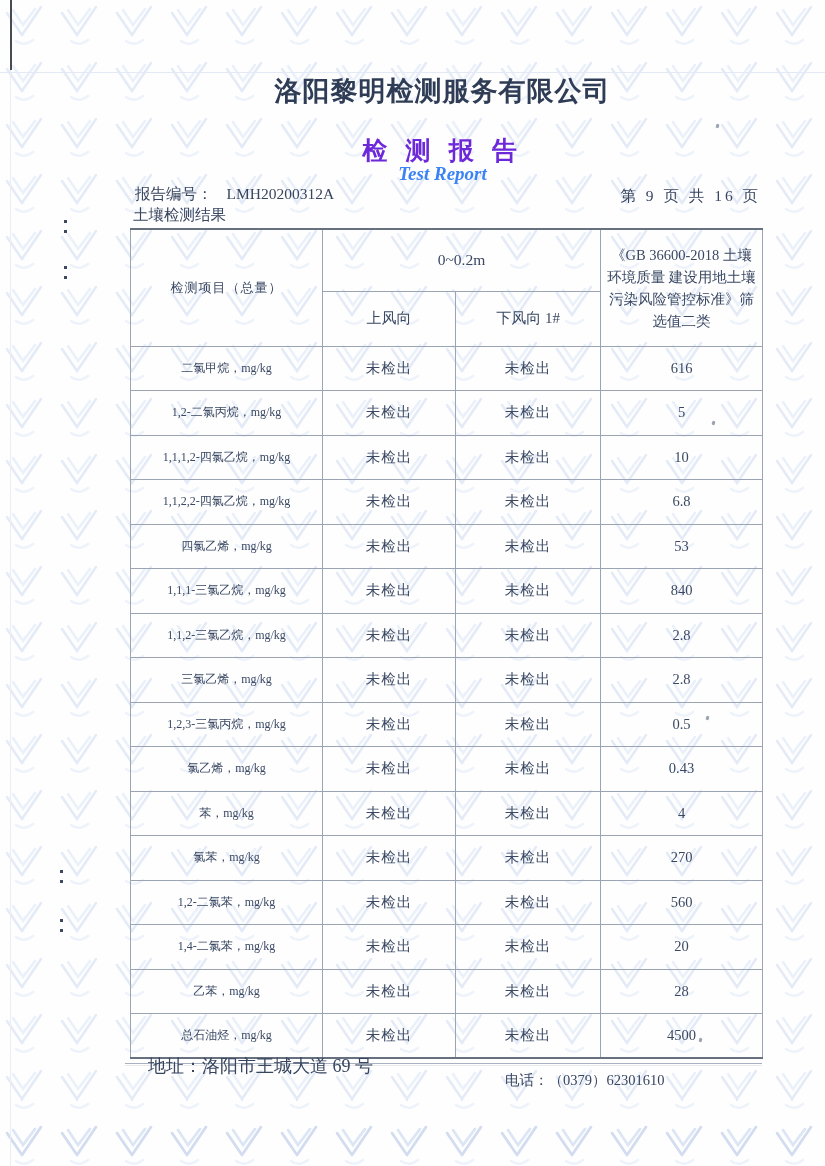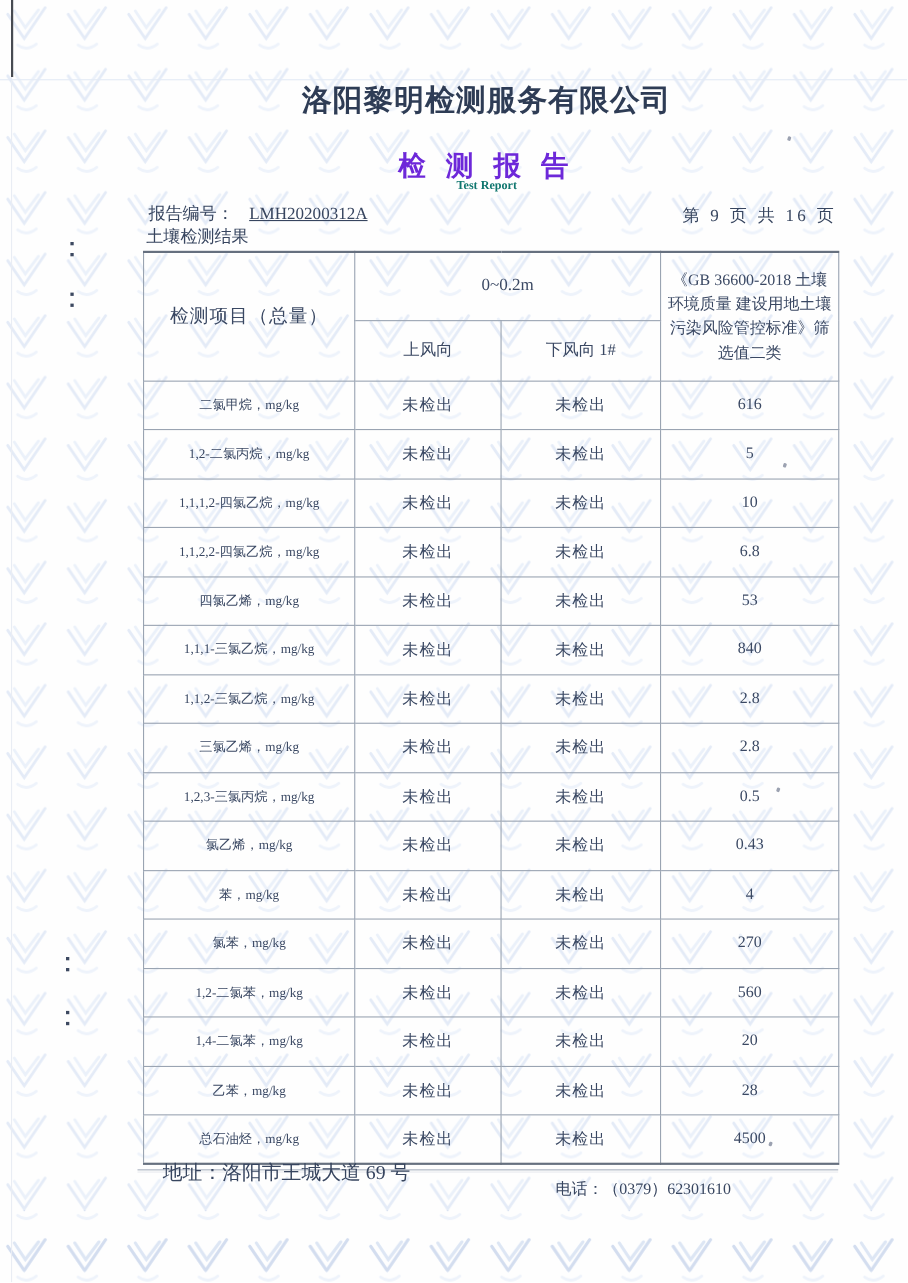--- a/index.html
+++ b/index.html
@@ -17,43 +17,43 @@
   .mcolon{width:4px;height:16px;}
   .mcolon::before,.mcolon::after{content:"";display:block;width:3px;height:3px;background:#3d4961;margin:2px 0 7px 0;}
   .artifact-dot{width:4px;height:6px;background:#4a5571;border-radius:1px;transform:rotate(18deg);opacity:.8;}
   .artifact-dot.small{width:3px;height:4px;opacity:.55;}
 
   
   .center-band{left:60px;width:765px;text-align:center;}
   .company-cn{top:73px;font-size:27px;font-weight:700;letter-spacing:1px;color:#2e3c55;}
   .company-en{top:107px;font-size:17.5px;font-weight:700;color:#2e3c55;}
   .title-cn{top:134px;font-size:25px;font-weight:600;letter-spacing:6px;color:#6d28d9;}
-  .title-en{top:163px;font-size:11px;font-weight:700;color:#0f766e;}
+  .title-en{top:163px;font-size:19px;font-weight:700;color:#3b82f6;font-style:italic;}
 
   .meta-report{left:135px;top:184px;font-size:15.5px;}
-  .meta-report .val{margin-left:14px;text-decoration:underline;}
+  .meta-report .val{margin-left:14px;}
   .meta-page{right:64px;top:186px;font-size:15.5px;letter-spacing:3px;}
   .section-title{left:133px;top:205px;font-size:15.5px;}
 
   
   table.results{
     position:absolute;z-index:2;left:130px;top:228px;width:632px;
     border-collapse:collapse;table-layout:fixed;
     border-top:2px solid #66707f;border-bottom:2px solid #66707f;
     border-left:1px solid #9aa4b2;border-right:1px solid #9aa4b2;
   }
   table.results th,table.results td{
     border:1px solid #9aa4b2;text-align:center;vertical-align:middle;
     font-weight:400;padding:2px 4px;color:#3a4863;overflow:hidden;
   }
   tr.h1{height:62px;}
   tr.h2{height:55px;}
   tr.data{height:44.5px;}
   th.group{font-size:15.5px;}
-  th.item-col{font-size:17px;letter-spacing:1px;}
+  th.item-col{font-size:13px;letter-spacing:1px;}
   th.sub{font-size:15px;}
   th.std{font-size:14.5px;line-height:22px;padding:2px 6px;}
   td.item{font-size:12px;}
   td.res{font-size:14.5px;letter-spacing:1px;}
   td.lim{font-size:14.5px;}
 
   
   .footer-line{left:125px;top:1063px;width:637px;height:0;border-top:1.5px solid #a9b1bf;box-shadow:0 2px 0 rgba(169,177,191,.25);}
   .footer-addr{left:148px;top:1054px;font-size:18px;}
   .footer-phone{left:505px;top:1071px;font-size:14.5px;}

